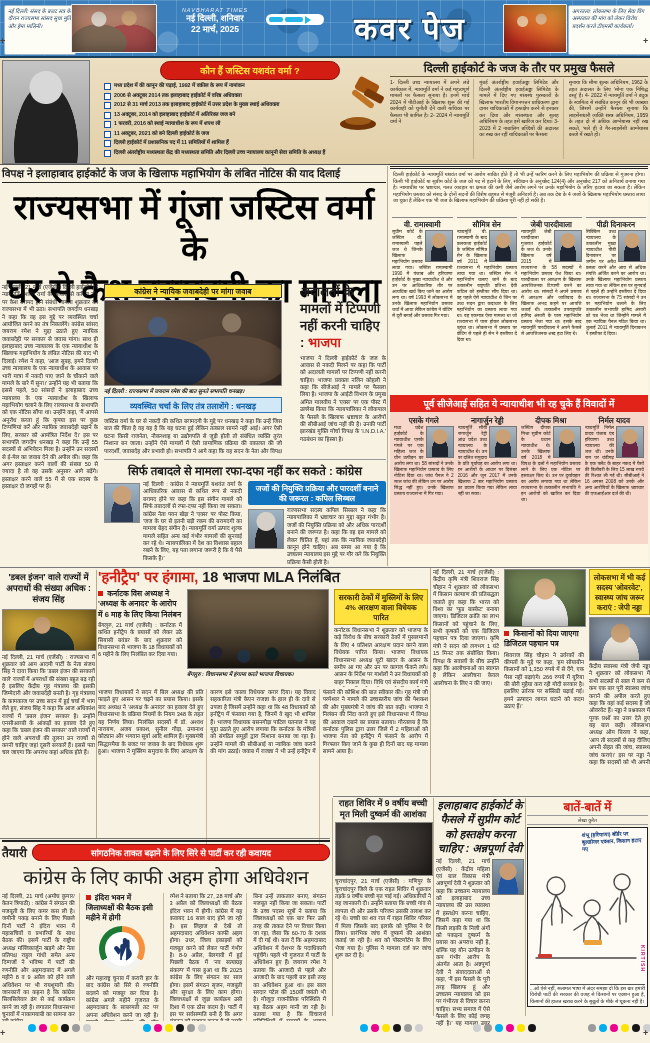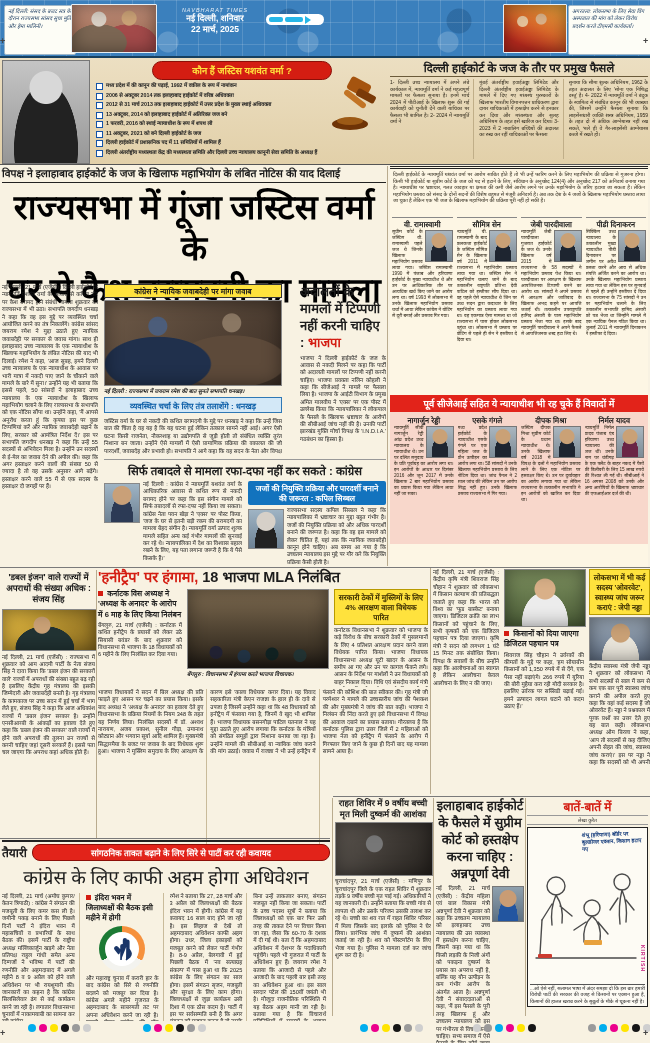--- a/index.html
+++ b/index.html
@@ -26,21 +26,21 @@
   #mast-pill i{display:block;height:5px;border-radius:2px;background:#27b7e8;}
   #page-title{font-size:30px;font-weight:bold;color:#fff;letter-spacing:2px;
     text-shadow:2px 2px 0 #173f61, -1px -1px 0 #173f61;}
   .plus-mark{position:absolute;color:#444;font-size:9px;font-weight:bold;}
   
   #topstrip{left:0;top:58px;width:650px;height:106px;background:linear-gradient(#ecdfc2,#e2d0a9);}
   #verma-portrait{left:2px;top:60px;width:86px;height:102px;filter:grayscale(1);
     background:radial-gradient(circle at 50% 26%,#d8d8d8 0 16px,transparent 17px),
                radial-gradient(ellipse at 50% 86%,#222 52% ,transparent 53%),
                linear-gradient(#bfc6cc,#8e979e);border:1px solid #777;}
-  #whois{left:96px;top:60px;width:292px;height:102px;}
+  #whois{left:104px;top:60px;width:292px;height:102px;}
   #whois-title{width:178px;margin:1px auto 2px auto;background:#d41d12;color:#ffe23d;font-weight:bold;
     font-size:9.5px;text-align:center;border-radius:10px;padding:2px 0;border:1px solid #8c0f08;}
   .wi-row{display:flex;gap:3px;margin:1.5px 0;width:232px;}
   .wi-check{flex:0 0 5px;height:5px;margin-top:1px;background:#fff;border:1.4px solid #1453a8;}
   .wi-text{font-size:5.3px;line-height:1.15;font-weight:bold;color:#222;}
   #gavel{right:6px;top:16px;}
   #verdicts{left:390px;top:60px;width:258px;height:102px;}
   #verdicts-title{font-size:11.5px;font-weight:bold;text-align:center;border-bottom:1px solid #6b5b3a;padding-bottom:1px;}
   #verdicts-cols{display:flex;gap:5px;margin-top:2px;height:80px;overflow:hidden;}
   #verdicts-cols>div{flex:1;font-size:5px;line-height:1.3;text-align:justify;color:#2a2417;overflow:hidden;
@@ -186,20 +186,23 @@
       <div id="nbt-edition">
         <div>नई दिल्ली, शनिवार</div>
         <div>22 मार्च, 2025</div>
       </div>
     </div>
     <div id="mast-pill" class="abs" style="left:266px;top:14px;">
       <i style="width:14px;"></i>
       <i style="width:18px;"></i>
       <span style="width:0;height:0;border-left:6px solid #27b7e8;border-top:4px solid transparent;border-bottom:4px solid transparent;display:block;"></span>
     </div>
+    <div class="abs" style="left:320px;top:7px;width:180px;text-align:center;">
+      <span id="page-title">कवर पेज</span>
+    </div>
     <div class="abs mast-photo vignette" style="left:503px;top:4px;width:62px;height:47px;
          background:radial-gradient(circle at 30% 35%,#e5c29a 0 5px,transparent 6px),
          radial-gradient(circle at 60% 30%,#d9b088 0 5px,transparent 6px),
          linear-gradient(25deg,#b82a1e 20%,#d86a2a 55%,#e9a63c);"></div>
     <div class="abs cap-box" style="left:568px;top:5px;width:76px;height:44px;">अगरतला: लोकसभा के लिए सेवा विंग अस्पताल की मांग को लेकर विरोध प्रदर्शन करते टीएमसी कार्यकर्ता।</div>
   </div>
   <span class="plus-mark" style="left:0;top:36px;">+</span>
   <span class="plus-mark" style="left:643px;top:36px;">+</span>
   <span class="plus-mark" style="left:643px;top:348px;">+</span>
 
@@ -321,28 +324,28 @@
       <div class="judge">
         <div class="judge-name">पीडी दिनाकरन</div>
         <div class="judge-photo"></div>
         <div class="judge-text">सिक्किम उच्च न्यायालय के तत्कालीन मुख्य न्यायाधीश पीडी दिनाकरन पर जमीन पर अवैध कब्जा करने और आय से अधिक संपत्ति अर्जित करने का आरोप था। उनके खिलाफ महाभियोग प्रस्ताव लाया गया था लेकिन इस पर सुनवाई से पहले ही उन्होंने इस्तीफा दे दिया था। राज्यसभा के 75 सांसदों ने उन पर महाभियोग चलाने के लिए तत्कालीन सभापति हामिद अंसारी को पत्र भेजा था जिन्होंने मामले में एक न्यायिक पैनल गठित किया था। जुलाई 2011 में न्यायमूर्ति दिनाकरन ने इस्तीफा दे दिया।</div>
       </div>
     </div>
     <div id="imp-banner">पूर्व सीजेआई सहित ये न्यायाधीश भी रह चुके हैं विवादों में</div>
     <div id="imp-pink">
       <div class="judge-row" style="height:128px;overflow:hidden;">
         <div class="judge">
+          <div class="judge-name" style="border-top:none;">एसके गंगले</div>
+          <div class="judge-photo"></div>
+          <div class="judge-text">मध्य प्रदेश हाईकोर्ट के न्यायाधीश एसके गंगले पर एक महिला जज के यौन उत्पीड़न का आरोप लगा था। 58 सांसदों ने उनके खिलाफ महाभियोग प्रस्ताव के लिए नोटिस दिया था। जांच पैनल ने 2 साल जांच की लेकिन उन पर आरोप सिद्ध नहीं हुए। उनके खिलाफ प्रस्ताव राज्यसभा में गिर गया।</div>
+        </div>
+        <div class="judge">
           <div class="judge-name" style="border-top:none;">नागार्जुन रेड्डी</div>
           <div class="judge-photo"></div>
           <div class="judge-text">न्यायमूर्ति सीवी नागार्जुन रेड्डी आंध्र प्रदेश उच्च न्यायालय के न्यायाधीश थे। उन पर दलित समुदाय के प्रति पूर्वाग्रह का आरोप लगा था। इन आरोपों के आधार पर दिसंबर 2016 और जून 2017 में उनके खिलाफ 2 बार महाभियोग प्रस्ताव का प्रयास किया गया लेकिन लाया नहीं जा सका।</div>
-        </div>
-        <div class="judge">
-          <div class="judge-name" style="border-top:none;">एसके गंगले</div>
-          <div class="judge-photo"></div>
-          <div class="judge-text">मध्य प्रदेश हाईकोर्ट के न्यायाधीश एसके गंगले पर एक महिला जज के यौन उत्पीड़न का आरोप लगा था। 58 सांसदों ने उनके खिलाफ महाभियोग प्रस्ताव के लिए नोटिस दिया था। जांच पैनल ने 2 साल जांच की लेकिन उन पर आरोप सिद्ध नहीं हुए। उनके खिलाफ प्रस्ताव राज्यसभा में गिर गया।</div>
         </div>
         <div class="judge">
           <div class="judge-name" style="border-top:none;">दीपक मिश्रा</div>
           <div class="judge-photo"></div>
           <div class="judge-text">जस्टिस दीपक मिश्रा सुप्रीम कोर्ट के प्रधान न्यायाधीश थे। उनके खिलाफ वर्ष 2018 में विपक्ष के दलों ने महाभियोग प्रस्ताव लाने के लिए एक नोटिस पर हस्ताक्षर किए थे। उन पर दुर्व्यवहार का आरोप लगाया गया था लेकिन राज्यसभा के तत्कालीन सभापति ने इन आरोपों को खारिज कर दिया था।</div>
         </div>
         <div class="judge">
           <div class="judge-name" style="border-top:none;">निर्मल यादव</div>
           <div class="judge-photo" style="background:radial-gradient(circle at 50% 32%,#caa176 0 7px,transparent 8px),radial-gradient(ellipse at 50% 90%,#6a2545 45%,transparent 46%),linear-gradient(#aab6bf,#7d8b96);"></div>
           <div class="judge-text">न्यायमूर्ति निर्मल यादव पंजाब एंड हरियाणा उच्च न्यायालय की जज थीं। उनके नाम पर चंडीगढ़ के एक फ्लैट के बाहर नकद में पैसों की डिलीवरी के लिए 15 लाख रुपये की रिश्वत ली गई थी। सीबीआई ने 16 अगस्त 2008 को उनके और अन्य आरोपियों के खिलाफ भ्रष्टाचार की एफआईआर दर्ज की थी।</div>
@@ -438,21 +441,21 @@
   <div class="vrule" style="left:433px;top:798px;height:218px;"></div>
   <div class="vrule" style="left:525px;top:798px;height:218px;"></div>
 
   <div id="relief" class="abs">
     <div class="small-head">राहत शिविर में 9 वर्षीय बच्ची मृत मिली दुष्कर्म की आशंका</div>
     <div id="relief-photo" class="ph vignette"></div>
     <div class="bodytext" style="height:122px;">चुराचांदपुर, 21 मार्च (एजेंसी) : मणिपुर के चुराचांदपुर जिले के एक राहत शिविर में शुक्रवार तड़के 9 वर्षीय बच्ची मृत पाई गई। अधिकारियों ने यह जानकारी दी। उन्होंने बताया कि बच्ची गांव से लापता थी और उसके परिजन उसकी तलाश कर रहे थे। बच्ची का शव रात में राहत शिविर परिसर में मिला जिसके बाद इलाके को पुलिस ने घेर लिया। प्रारंभिक जांच में दुष्कर्म की आशंका जताई जा रही है। शव को पोस्टमॉर्टम के लिए भेजा गया है। पुलिस ने मामला दर्ज कर जांच शुरू कर दी है।</div>
   </div>
 
   <div id="annapurna" class="abs">
-    <div class="small-head" style="font-size:13px;">इलाहाबाद हाईकोर्ट के फैसले में सुप्रीम कोर्ट को हस्तक्षेप करना चाहिए : अन्नपूर्णा देवी</div>
+    <div class="small-head" style="font-size:11px;font-style:italic;">इलाहाबाद हाईकोर्ट के फैसले में सुप्रीम कोर्ट को हस्तक्षेप करना चाहिए : अन्नपूर्णा देवी</div>
     <div style="margin-top:3px;">
       <div id="annapurna-photo"></div>
       <div class="bodytext" style="height:170px;">नई दिल्ली, 21 मार्च (एजेंसी) : केंद्रीय महिला एवं बाल विकास मंत्री अन्नपूर्णा देवी ने शुक्रवार को कहा कि उच्चतम न्यायालय को इलाहाबाद उच्च न्यायालय की उस व्यवस्था में हस्तक्षेप करना चाहिए, जिसमें कहा गया था कि किसी लड़की के निजी अंगों को पकड़ना दुष्कर्म के प्रयास का अपराध नहीं है, बल्कि यह यौन उत्पीड़न के कम गंभीर आरोप के अंतर्गत आता है। अन्नपूर्णा देवी ने संवाददाताओं से कहा, 'मैं इस फैसले के पूरी तरह खिलाफ हूं और उच्चतम न्यायालय को इस पर गंभीरता से विचार करना चाहिए। सभ्य समाज में ऐसे फैसले के लिए कोई जगह नहीं है।' यह मामला उत्तर प्रदेश के कासगंज का है जहां 11 वर्षीय लड़की अपनी मां के साथ जा रही थी तो दो लोगों ने उसे पकड़ा और खींचकर पुलिया के नीचे ले जाने का प्रयास किया था।</div>
     </div>
   </div>
 
   <div id="cartoon" class="abs">
     <div id="cartoon-title">बातें-बातें में</div>
     <div id="cartoon-byline">लेखा कुरैत</div>
     <div id="cartoon-box">

